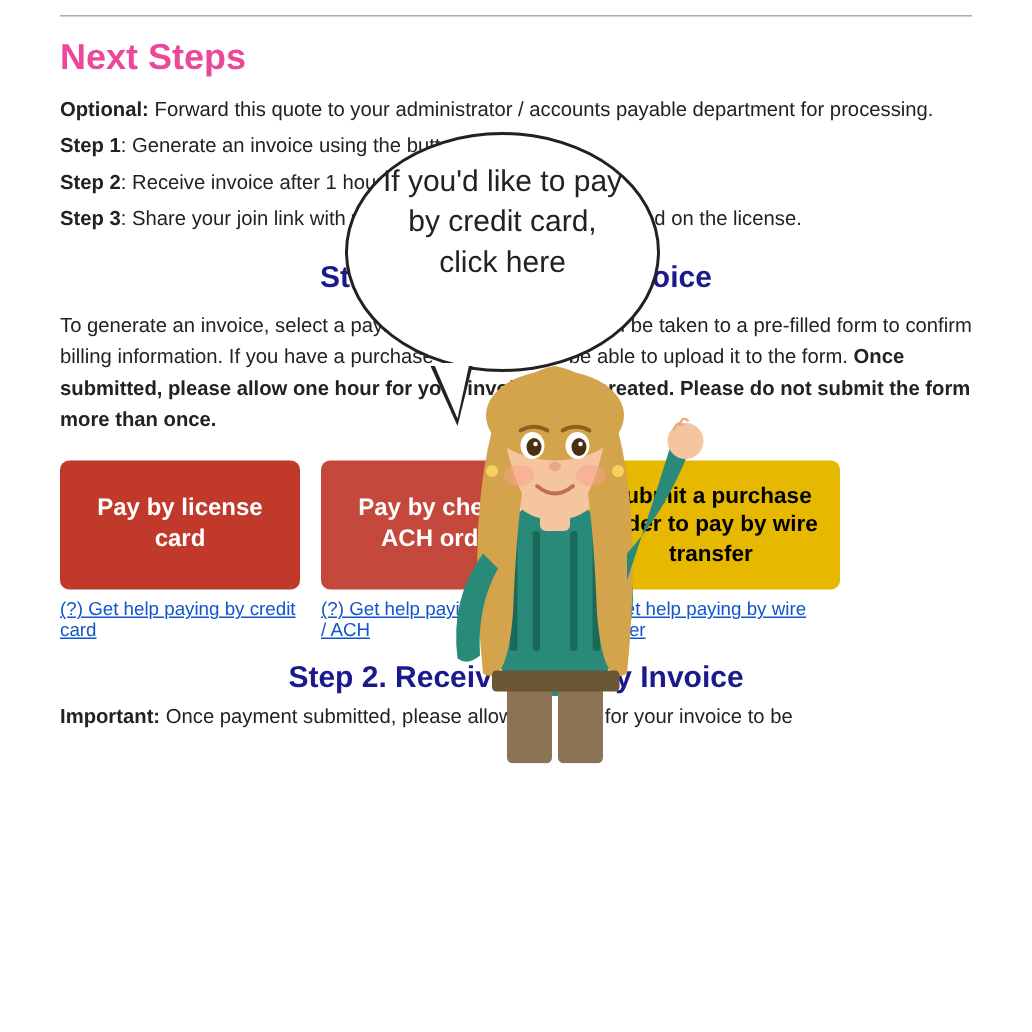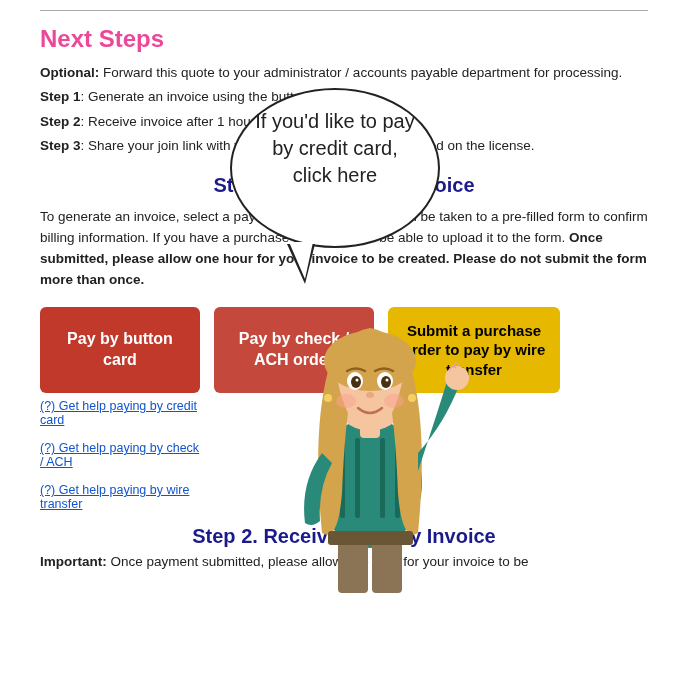--- a/index.html
+++ b/index.html
@@ -112,21 +112,21 @@
       width: 172px;
       min-height: 80px;
       cursor: pointer;
       text-align: center;
       padding: 14px 10px;
       line-height: 1.3;
       flex-shrink: 0;
     }
     .help-links-row {
       display: flex;
-      flex-direction: column;
+      flex-direction: row;
       gap: 14px;
       margin-bottom: 14px;
     }
     .help-link-cell {
       width: 160px;
       font-size: 12.5px;
       flex-shrink: 0;
     }
     .help-link-cell-wide {
       width: 172px;
@@ -238,21 +238,21 @@
   </div>
 
   <h2 class="section-title">Step 1. Generate an Invoice</h2>
 
   <div class="section-desc">
     <span>To generate an invoice, select a payment option below. You will be taken to a pre-filled form to confirm billing information. If you have a purchase order, you will be able to upload it to the form. </span><strong>Once submitted, please allow one hour for your invoice to be created. Please do not submit the form more than once.</strong>
   </div>
 
   <div class="buttons-area">
     <div class="buttons-row">
-      <button class="btn-credit-card">Pay by button card</button>
+      <button class="btn-credit-card">Pay by license card</button>
       <button class="btn-check" style="opacity:0.92;">Pay by check / ACH order</button>
       <button class="btn-wire">Submit a purchase order to pay by wire transfer</button>
     </div>
 
     <div class="help-links-row">
       <div class="help-link-cell">
         <a href="#">(?) Get help paying by credit card</a>
       </div>
       <div class="help-link-cell">
         <a href="#">(?) Get help paying by check / ACH</a>

